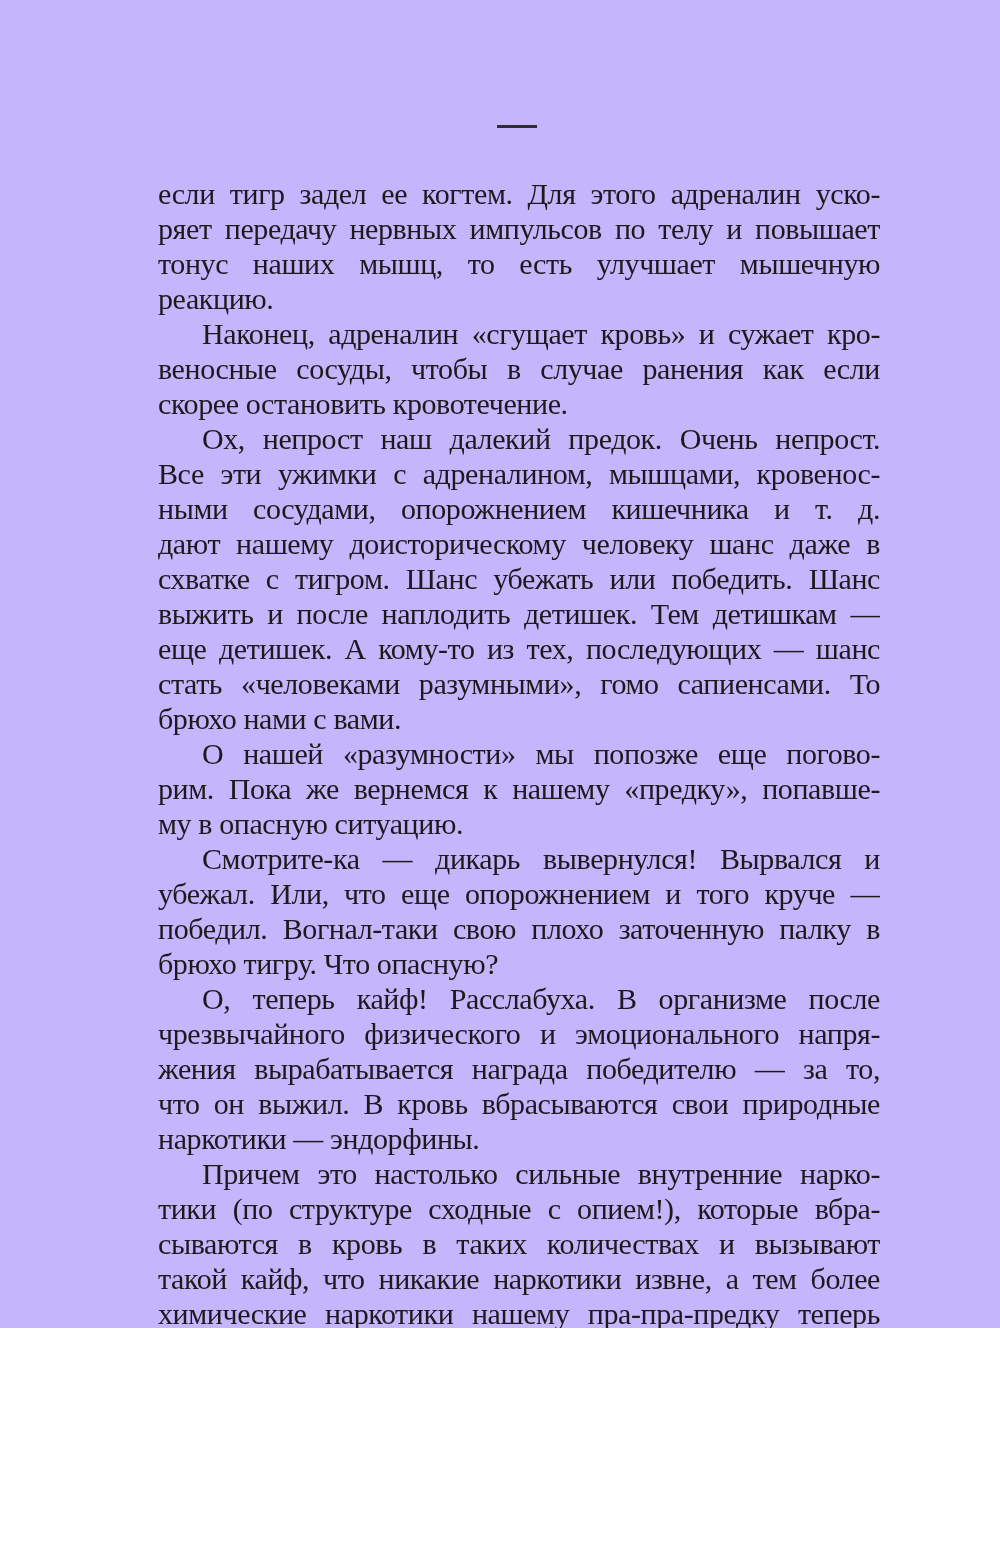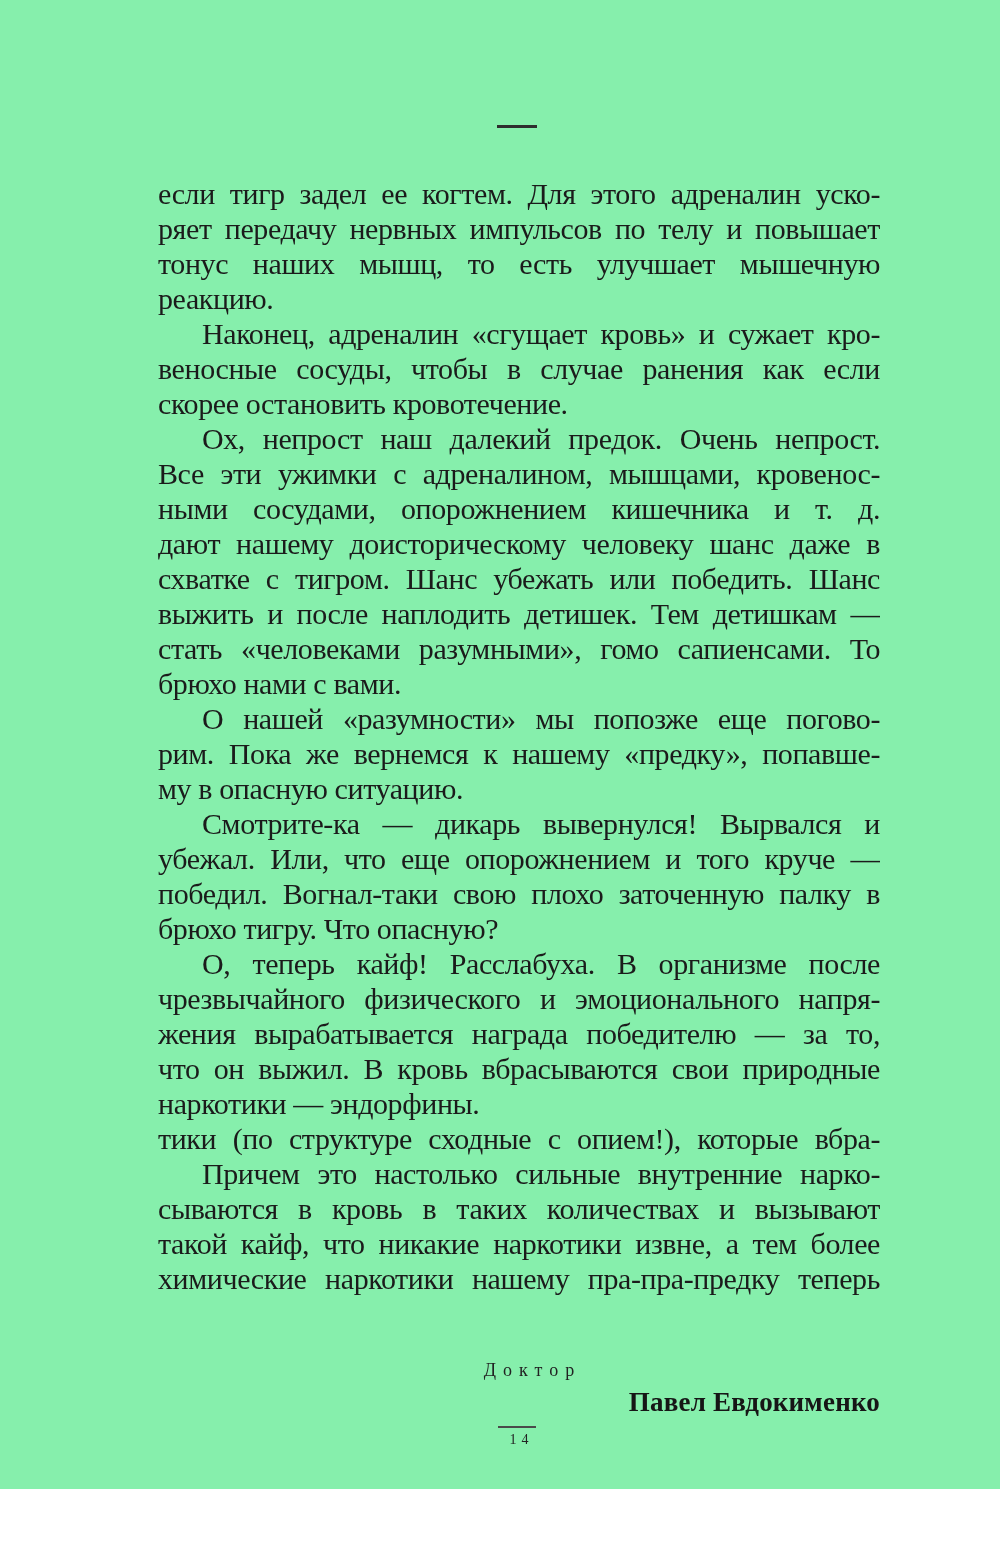--- a/index.html
+++ b/index.html
@@ -9,22 +9,22 @@
   body {
     width: 1000px;
     height: 1552px;
     background: #ffffff;
     font-family: "Liberation Serif", serif;
     color: #1b1b1b;
   }
   .page {
     position: relative;
     width: 1000px;
-    height: 1489px;
-    background: #86efac;
+    height: 1328px;
+    background: #c4b5fd;
     overflow: hidden;
   }
   .sep-dash {
     position: absolute;
     left: 497px;
     top: 125px;
     width: 40px;
     height: 3px;
     background: #2e2e2e;
   }
@@ -115,20 +115,21 @@
         <div class="line">веносные сосуды, чтобы в случае ранения как если</div>
         <div class="line para-end">скорее остановить кровотечение.</div>
       </div>
       <div class="para">
         <div class="line para-start">Ох, непрост наш далекий предок. Очень непрост.</div>
         <div class="line">Все эти ужимки с адреналином, мышцами, кровенос-</div>
         <div class="line">ными сосудами, опорожнением кишечника и т. д.</div>
         <div class="line">дают нашему доисторическому человеку шанс даже в</div>
         <div class="line">схватке с тигром. Шанс убежать или победить. Шанс</div>
         <div class="line">выжить и после наплодить детишек. Тем детишкам —</div>
+        <div class="line">еще детишек. А кому-то из тех, последующих — шанс</div>
         <div class="line">стать «человеками разумными», гомо сапиенсами. То</div>
         <div class="line para-end">брюхо нами с вами.</div>
       </div>
       <div class="para">
         <div class="line para-start">О нашей «разумности» мы попозже еще погово-</div>
         <div class="line">рим. Пока же вернемся к нашему «предку», попавше-</div>
         <div class="line para-end">му в опасную ситуацию.</div>
       </div>
       <div class="para">
         <div class="line para-start">Смотрите-ка — дикарь вывернулся! Вырвался и</div>
@@ -137,22 +138,22 @@
         <div class="line para-end">брюхо тигру. Что опасную?</div>
       </div>
       <div class="para">
         <div class="line para-start">О, теперь кайф! Расслабуха. В организме после</div>
         <div class="line">чрезвычайного физического и эмоционального напря-</div>
         <div class="line">жения вырабатывается награда победителю — за то,</div>
         <div class="line">что он выжил. В кровь вбрасываются свои природные</div>
         <div class="line para-end">наркотики — эндорфины.</div>
       </div>
       <div class="para">
+        <div class="line para-start">Причем это настолько сильные внутренние нарко-</div>
         <div class="line">тики (по структуре сходные с опием!), которые вбра-</div>
-        <div class="line para-start">Причем это настолько сильные внутренние нарко-</div>
         <div class="line">сываются в кровь в таких количествах и вызывают</div>
         <div class="line">такой кайф, что никакие наркотики извне, а тем более</div>
         <div class="line">химические наркотики нашему пра-пра-предку теперь</div>
       </div>
     </div>
 
   <div class="footer-doctor">Доктор</div>
 
   <div class="footer-author">Павел Евдокименко</div>
 

